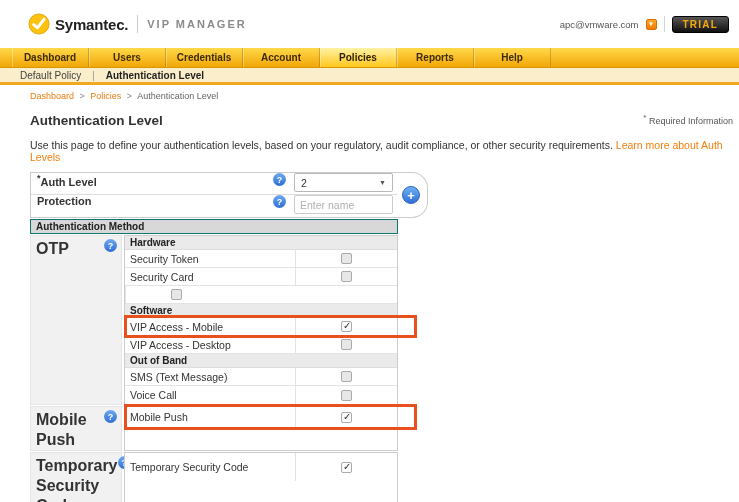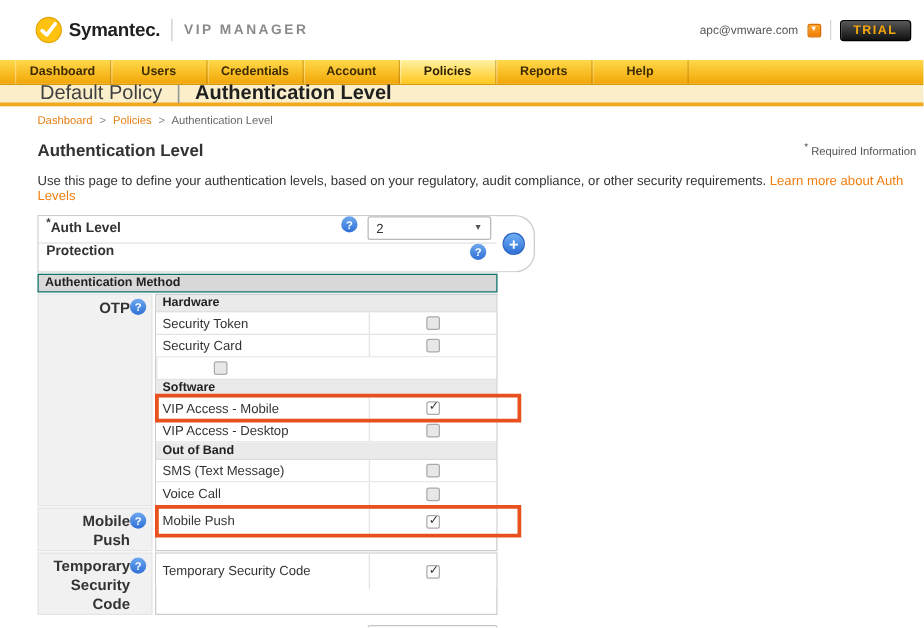--- a/index.html
+++ b/index.html
@@ -20,21 +20,21 @@
   .email-caret span { color:#fff; font-size:6px; line-height:1; }
   .vdiv { width:1px; height:16px; background:#d5d5d5; }
   .trial { height:17px; padding:0 10px; border-radius:3px; background:linear-gradient(#575757,#101010); border:1px solid #000; color:#f7a808; font-size:10px; font-weight:bold; letter-spacing:1.2px; font-family:inherit; cursor:pointer; }
 
   
   .nav { height:20px; background:linear-gradient(#ffd94a,#f2a607); display:flex; padding-left:12px; border-bottom:1px solid #d99704; }
   .tab { width:77px; text-align:center; line-height:20px; font-size:10px; font-weight:bold; color:#3e2b00; border-right:1px solid rgba(140,90,0,.35); box-shadow:inset 1px 0 0 rgba(255,255,255,.35); cursor:pointer; }
   .tab.active { background:linear-gradient(#fff2a3,#ffc71c); color:#2e2000; }
 
   
-  .subnav { height:17px; background:#fbefcb; border-bottom:3px solid #f0a81e; display:flex; align-items:center; padding-left:32px; font-size:16px; color:#3f3f3f; }
+  .subnav { height:17px; background:#fbefcb; border-bottom:3px solid #f0a81e; display:flex; align-items:center; padding-left:20px; font-size:10px; color:#3f3f3f; }
   .subnav-item { cursor:pointer; }
   .subnav-item.active { font-weight:bold; color:#1f1f1f; }
   .subnav-sep { margin:0 11px; color:#999; }
 
   
   .breadcrumb { padding:6px 0 0 30px; font-size:9px; color:#777; }
   .breadcrumb a { color:#e87e12; text-decoration:none; cursor:pointer; }
   .bc-sep { margin:0 3px; color:#888; }
   .bc-current { color:#666; }
 
@@ -60,21 +60,21 @@
   .control { width:103px; display:flex; align-items:center; padding-right:4px; }
   .select { width:99px; height:19px; border:1px solid #b9b9b9; border-radius:2px; background:#fff; display:flex; align-items:center; justify-content:space-between; padding:0 6px; font-size:10.5px; color:#333; cursor:pointer; }
   .sel-caret { font-size:7px; color:#555; }
   .control input { width:99px; height:19px; border:1px solid #ccc; border-radius:2px; font-size:10.5px; padding:0 5px; font-family:inherit; color:#333; }
   .control input::placeholder { color:#b0b0b0; }
 
   .table-header { margin-top:1px; width:368px; background:#d8d8d8; border:1px solid #0f766e; font-size:10px; font-weight:bold; color:#222; height:15px; line-height:13px; padding-left:5px; }
 
   .method-section { display:flex; margin-top:1px; width:368px; }
   .left-cell { width:92px; background:#f1f1f1; border:1px solid #e5e5e5; padding:3px 4px 0 5px; display:flex; align-items:flex-start; }
-  .left-label { flex:1; font-size:12px; font-weight:bold; color:#333; line-height:1.25;text-align:right; }
+  .left-label { flex:1; font-size:16px; font-weight:bold; color:#333; line-height:1.25; }
   .left-cell .help { margin-right:0; }
   .rows { flex:1; border:1px solid #ccc; margin-left:2px; background:#fff; }
   .subheader { background:#eaeaea; font-size:10px; font-weight:bold; color:#222; height:14px; line-height:14px; padding-left:5px; border-bottom:1px solid #ddd; }
   .method-row { position:relative; height:18px; display:flex; align-items:center; border-bottom:1px solid #e3e3e3; background:#fff; }
   .rows .method-row:last-child { border-bottom:none; }
   .row-mp { height:20px; }
   .row-tc { height:28px; }
   .m-label { flex:1; font-size:10.5px; color:#333; padding-left:5px; }
   .cbcol { width:102px; align-self:stretch; border-left:1px solid #e3e3e3; display:flex; align-items:center; justify-content:center; }
   .cb { width:11px; height:11px; border:1px solid #aaa; border-radius:2px; background:#e7e7e7; display:inline-block; position:relative; cursor:pointer; }
@@ -161,20 +161,23 @@
               <span>2</span>
               <span class="sel-caret">▼</span>
             </div>
           </div>
         </div>
         <div class="top-row">
           <div class="top-label"><span>Protection</span></div>
           <span class="help">
               <span>?</span>
             </span>
+          <div class="control">
+            <input type="text" placeholder="Enter name" style="">
+          </div>
         </div>
         <div class="add-bubble">
           <button class="plus">+</button>
         </div>
       </div>
 
       <div class="table-header">Authentication Method</div>
 
       <section class="method-section">
         <div class="left-cell">

